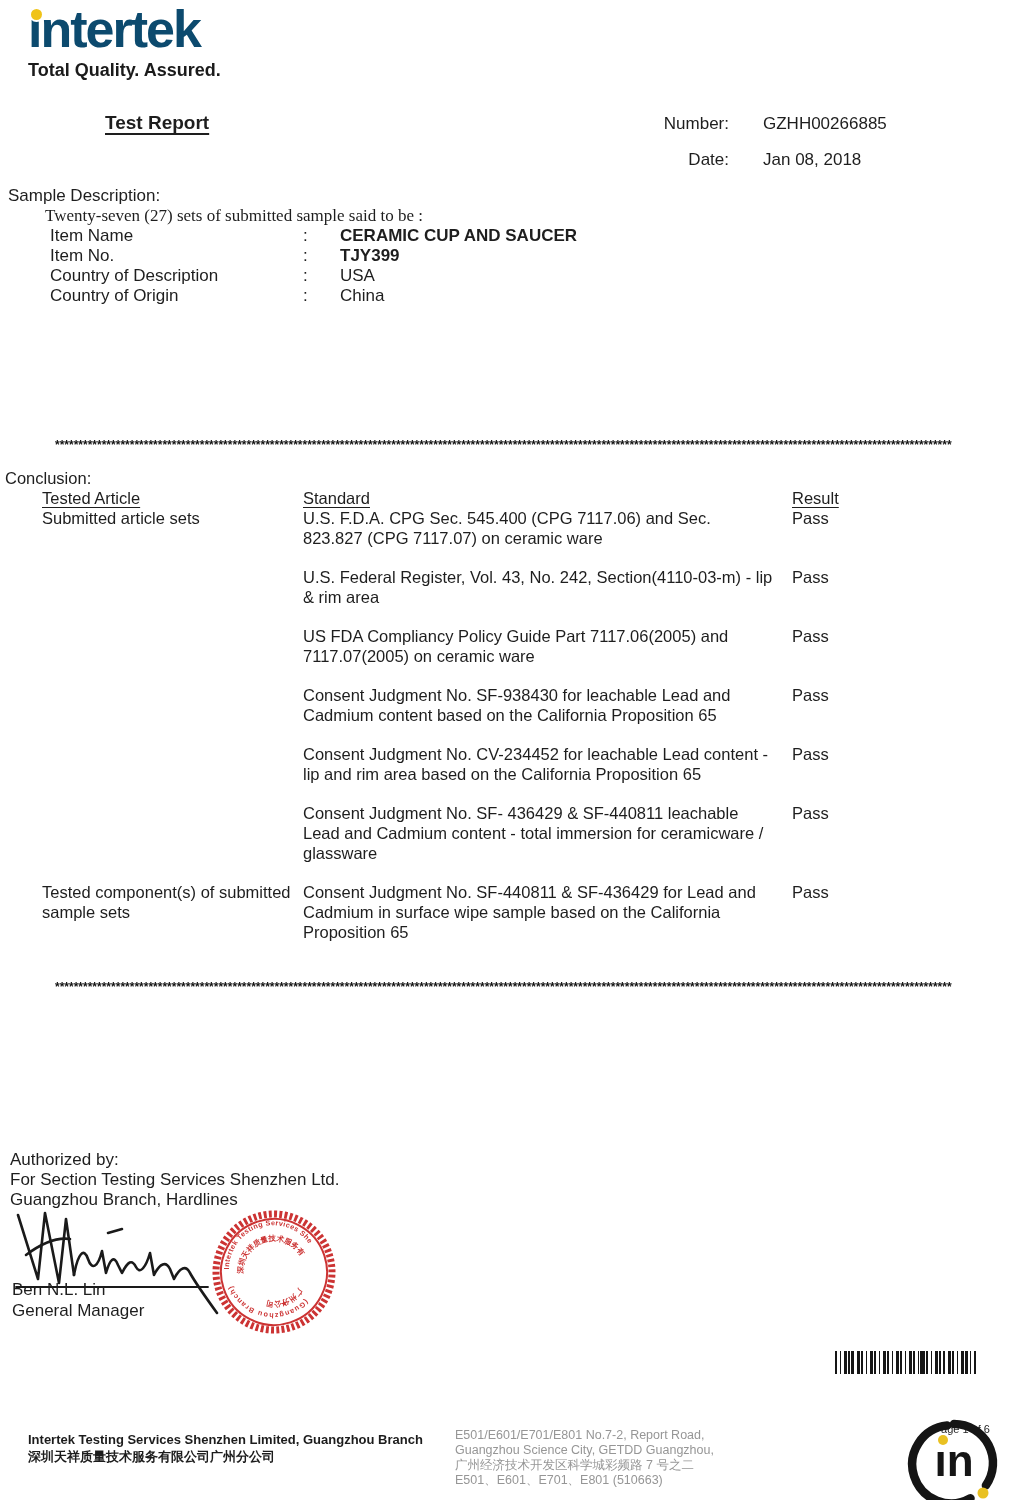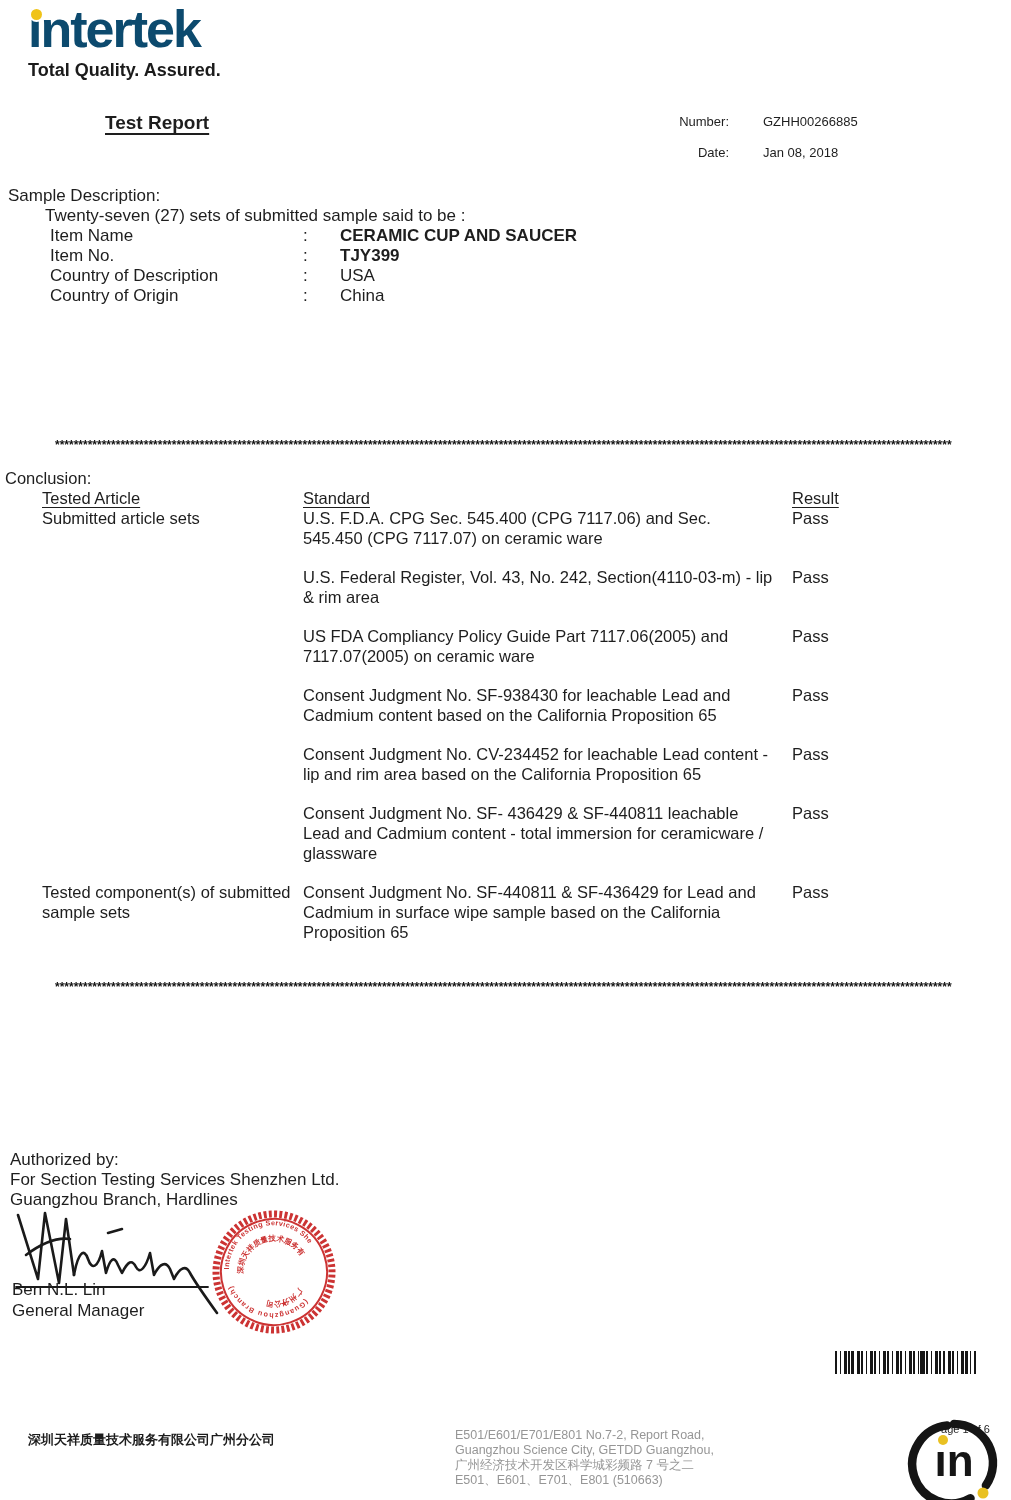--- a/index.html
+++ b/index.html
@@ -20,28 +20,28 @@
     position:absolute; left:3px; top:9px; width:11px; height:11px;
     border-radius:50%; background:#f0c318; box-shadow:0 0 0 2px #ffffff;
   }
   .tagline { font-size:18px; font-weight:bold; color:#1b1b1b; margin-top:2px; }
 
   
   .doc-title {
     position:absolute; left:105px; top:112px; font-size:19px; font-weight:bold;
     text-decoration:underline; text-underline-offset:4px; text-decoration-thickness:2px;
   }
-  .meta { position:absolute; left:651px; top:114px; font-size:13px; }
+  .meta { position:absolute; left:651px; top:114px; font-size:17px; }
   .meta-row { display:flex; margin-bottom:16px; }
   .meta-label { width:78px; text-align:right; }
   .meta-value { margin-left:34px; }
 
   
   .sample { position:absolute; left:8px; top:186px; font-size:17px; line-height:20px; }
-  .sample-intro { margin-left:37px; }
+  .sample-intro { margin-left:37px;font-family:Liberation Serif, serif; }
   .sample-field { display:flex; margin-left:42px; }
   .sample-label { width:253px; }
   .sample-colon { width:37px; }
   .sample-value.bold { font-weight:bold; }
 
   
   .sep {
     position:absolute; left:55px; width:920px; height:16px; overflow:hidden;
     font-size:12px; font-weight:bold; white-space:nowrap; letter-spacing:0;
     color:#111; line-height:14px;
@@ -137,21 +137,21 @@
   <div class="conclusion">
     <div>Conclusion:</div>
     <div class="concl-table">
       <div class="concl-row header">
         <span class="col-article">Tested Article</span>
         <span class="col-standard">Standard</span>
         <span class="col-result">Result</span>
       </div>
       <div class="concl-row">
         <span class="col-article">Submitted article sets</span>
-        <span class="col-standard">U.S. F.D.A. CPG Sec. 545.400 (CPG 7117.06) and Sec. 545.450 (CPG 7117.07) on ceramic ware</span>
+        <span class="col-standard">U.S. F.D.A. CPG Sec. 545.400 (CPG 7117.06) and Sec. 823.827 (CPG 7117.07) on ceramic ware</span>
         <span class="col-result">Pass</span>
       </div>
       <div class="concl-row">
         <span class="col-article"></span>
         <span class="col-standard">U.S. Federal Register, Vol. 43, No. 242, Section(4110-03-m) - lip &amp; rim area</span>
         <span class="col-result">Pass</span>
       </div>
       <div class="concl-row">
         <span class="col-article"></span>
         <span class="col-standard">US FDA Compliancy Policy Guide Part 7117.06(2005) and 7117.07(2005) on ceramic ware</span>
@@ -226,20 +226,21 @@
 
   <div class="signer">
     <div>Ben N.L. Lin</div>
     <div>General Manager</div>
   </div>
 
   <div class="barcode"></div>
   <div class="pagenum">Page 1 of 6</div>
 
   <div class="footer-col1">
+    <div>Intertek Testing Services Shenzhen Limited, Guangzhou Branch</div>
     <div>深圳天祥质量技术服务有限公司广州分公司</div>
   </div>
   <div class="footer-col2">
     <div>E501/E601/E701/E801 No.7-2, Report Road,</div>
     <div>Guangzhou Science City, GETDD Guangzhou,</div>
     <div>广州经济技术开发区科学城彩频路 7 号之二</div>
     <div>E501、E601、E701、E801 (510663)</div>
   </div>
 
   <svg class="in-logo" width="102" height="96" viewBox="0 0 102 96">

